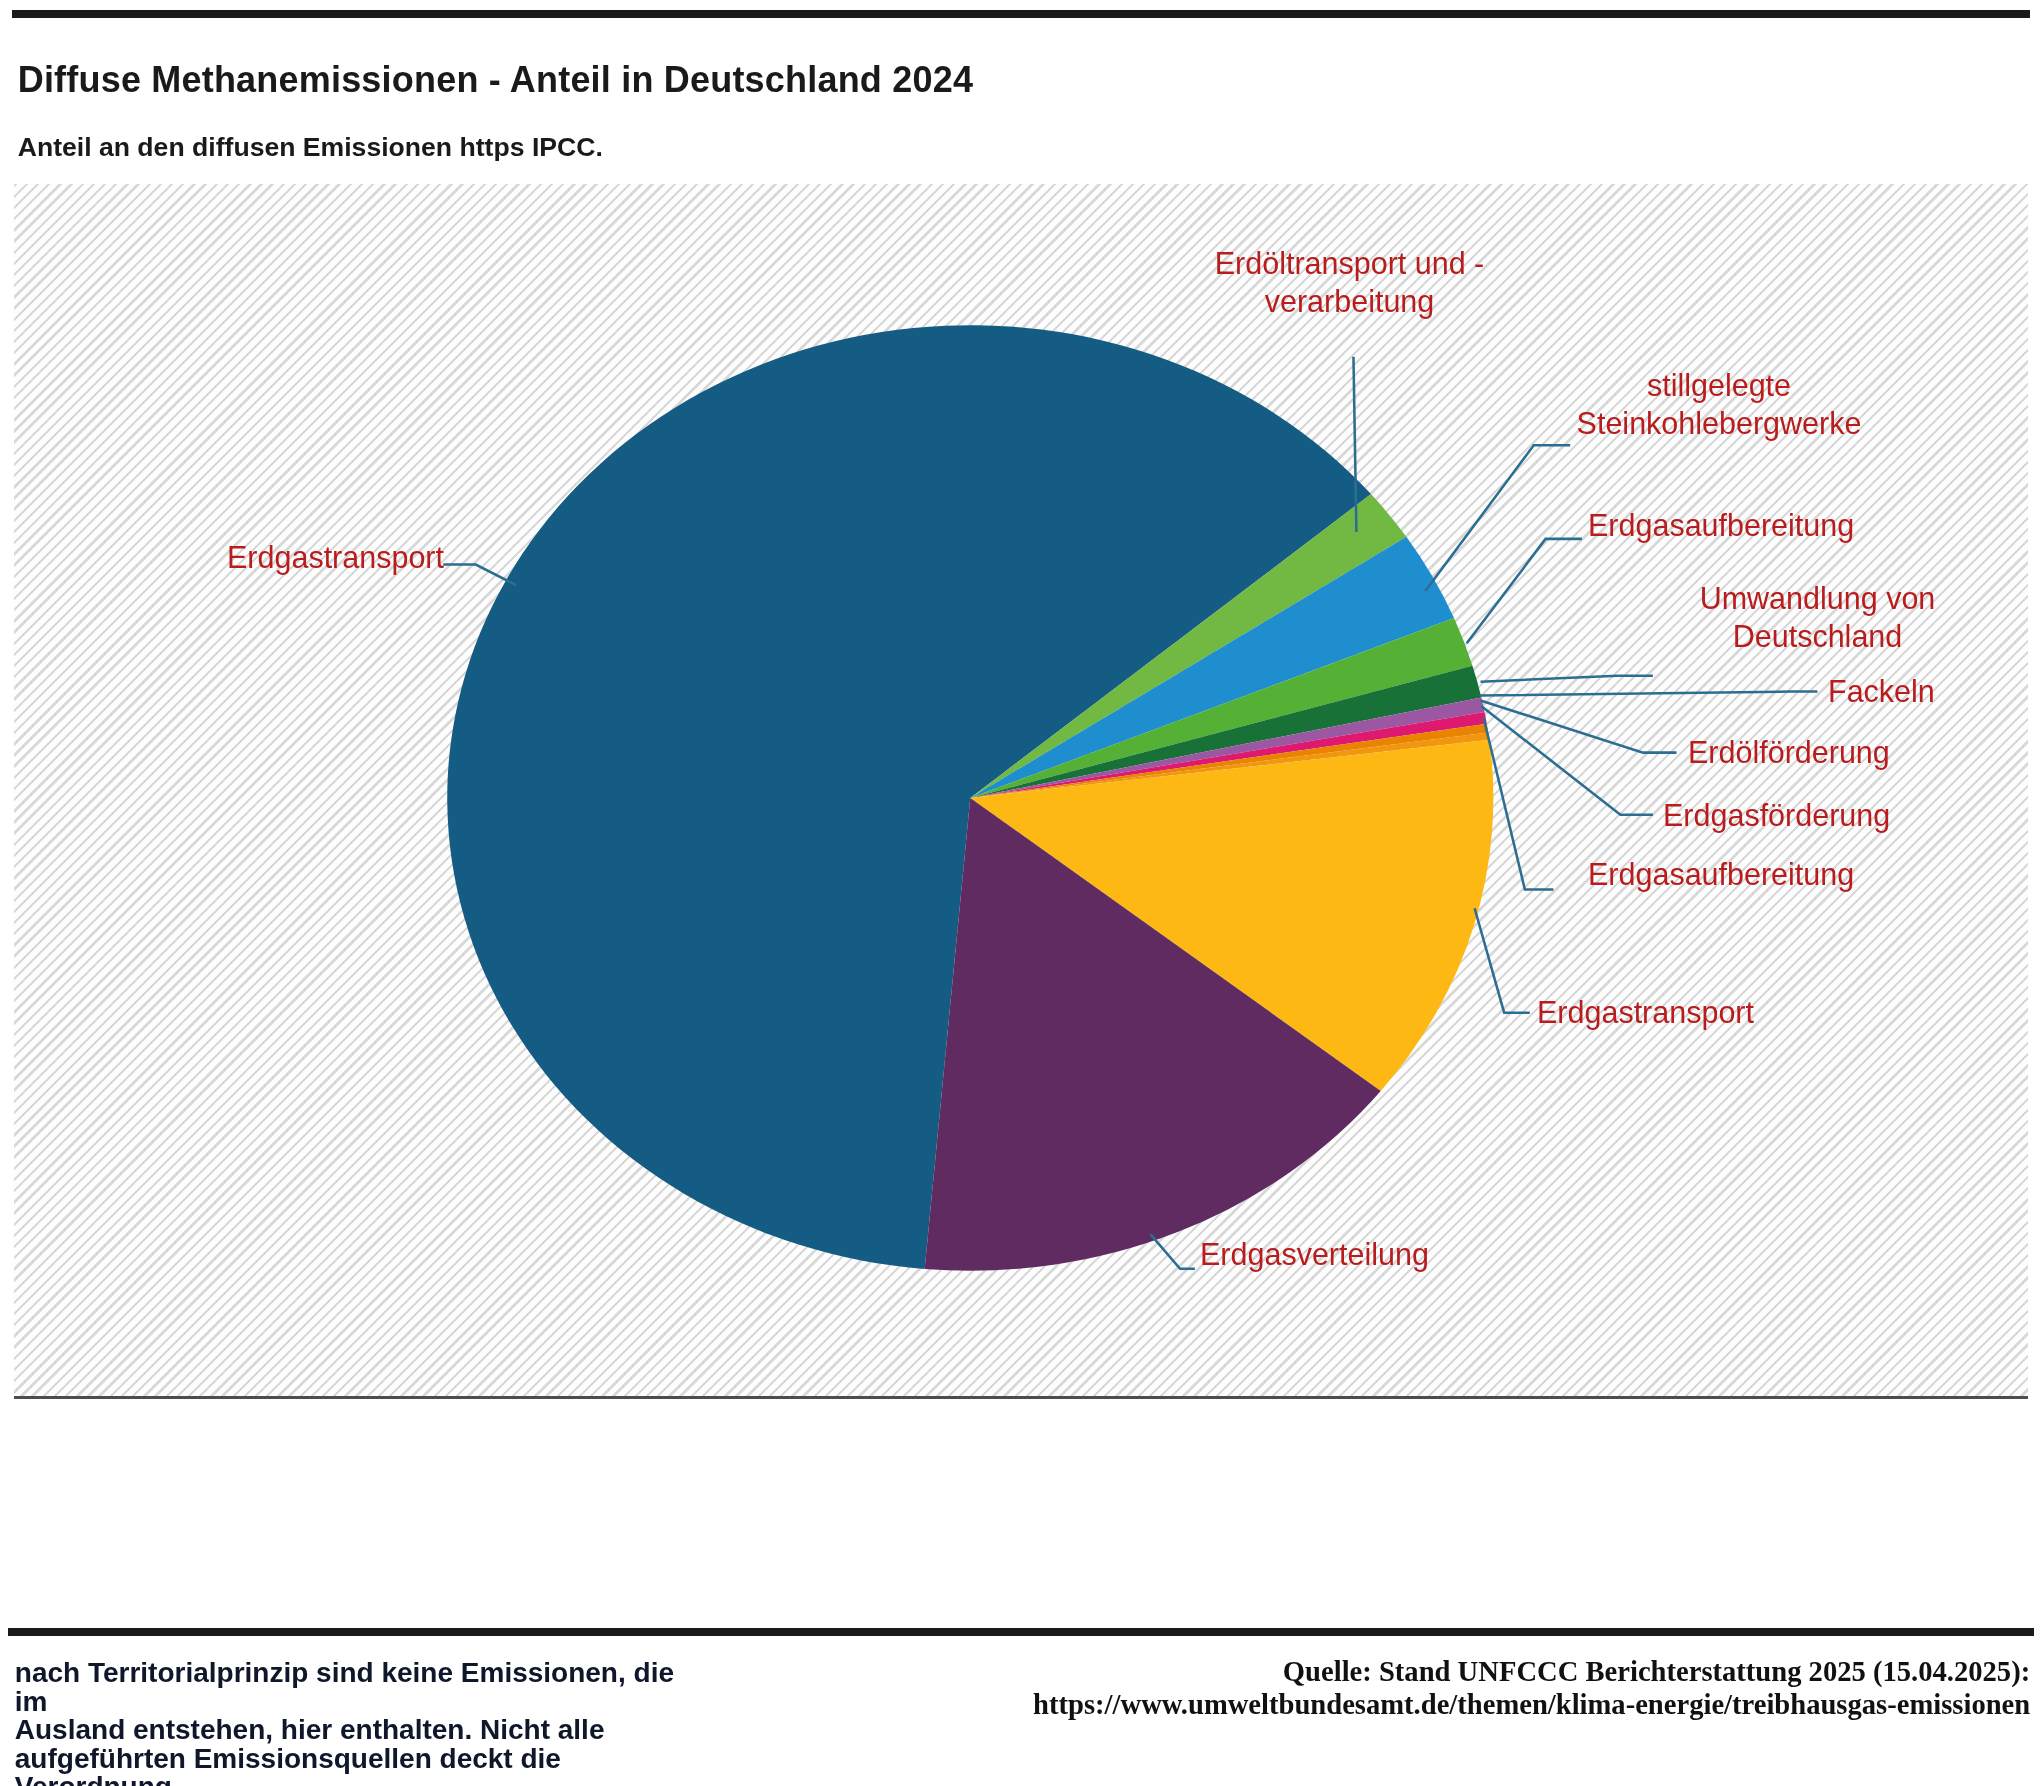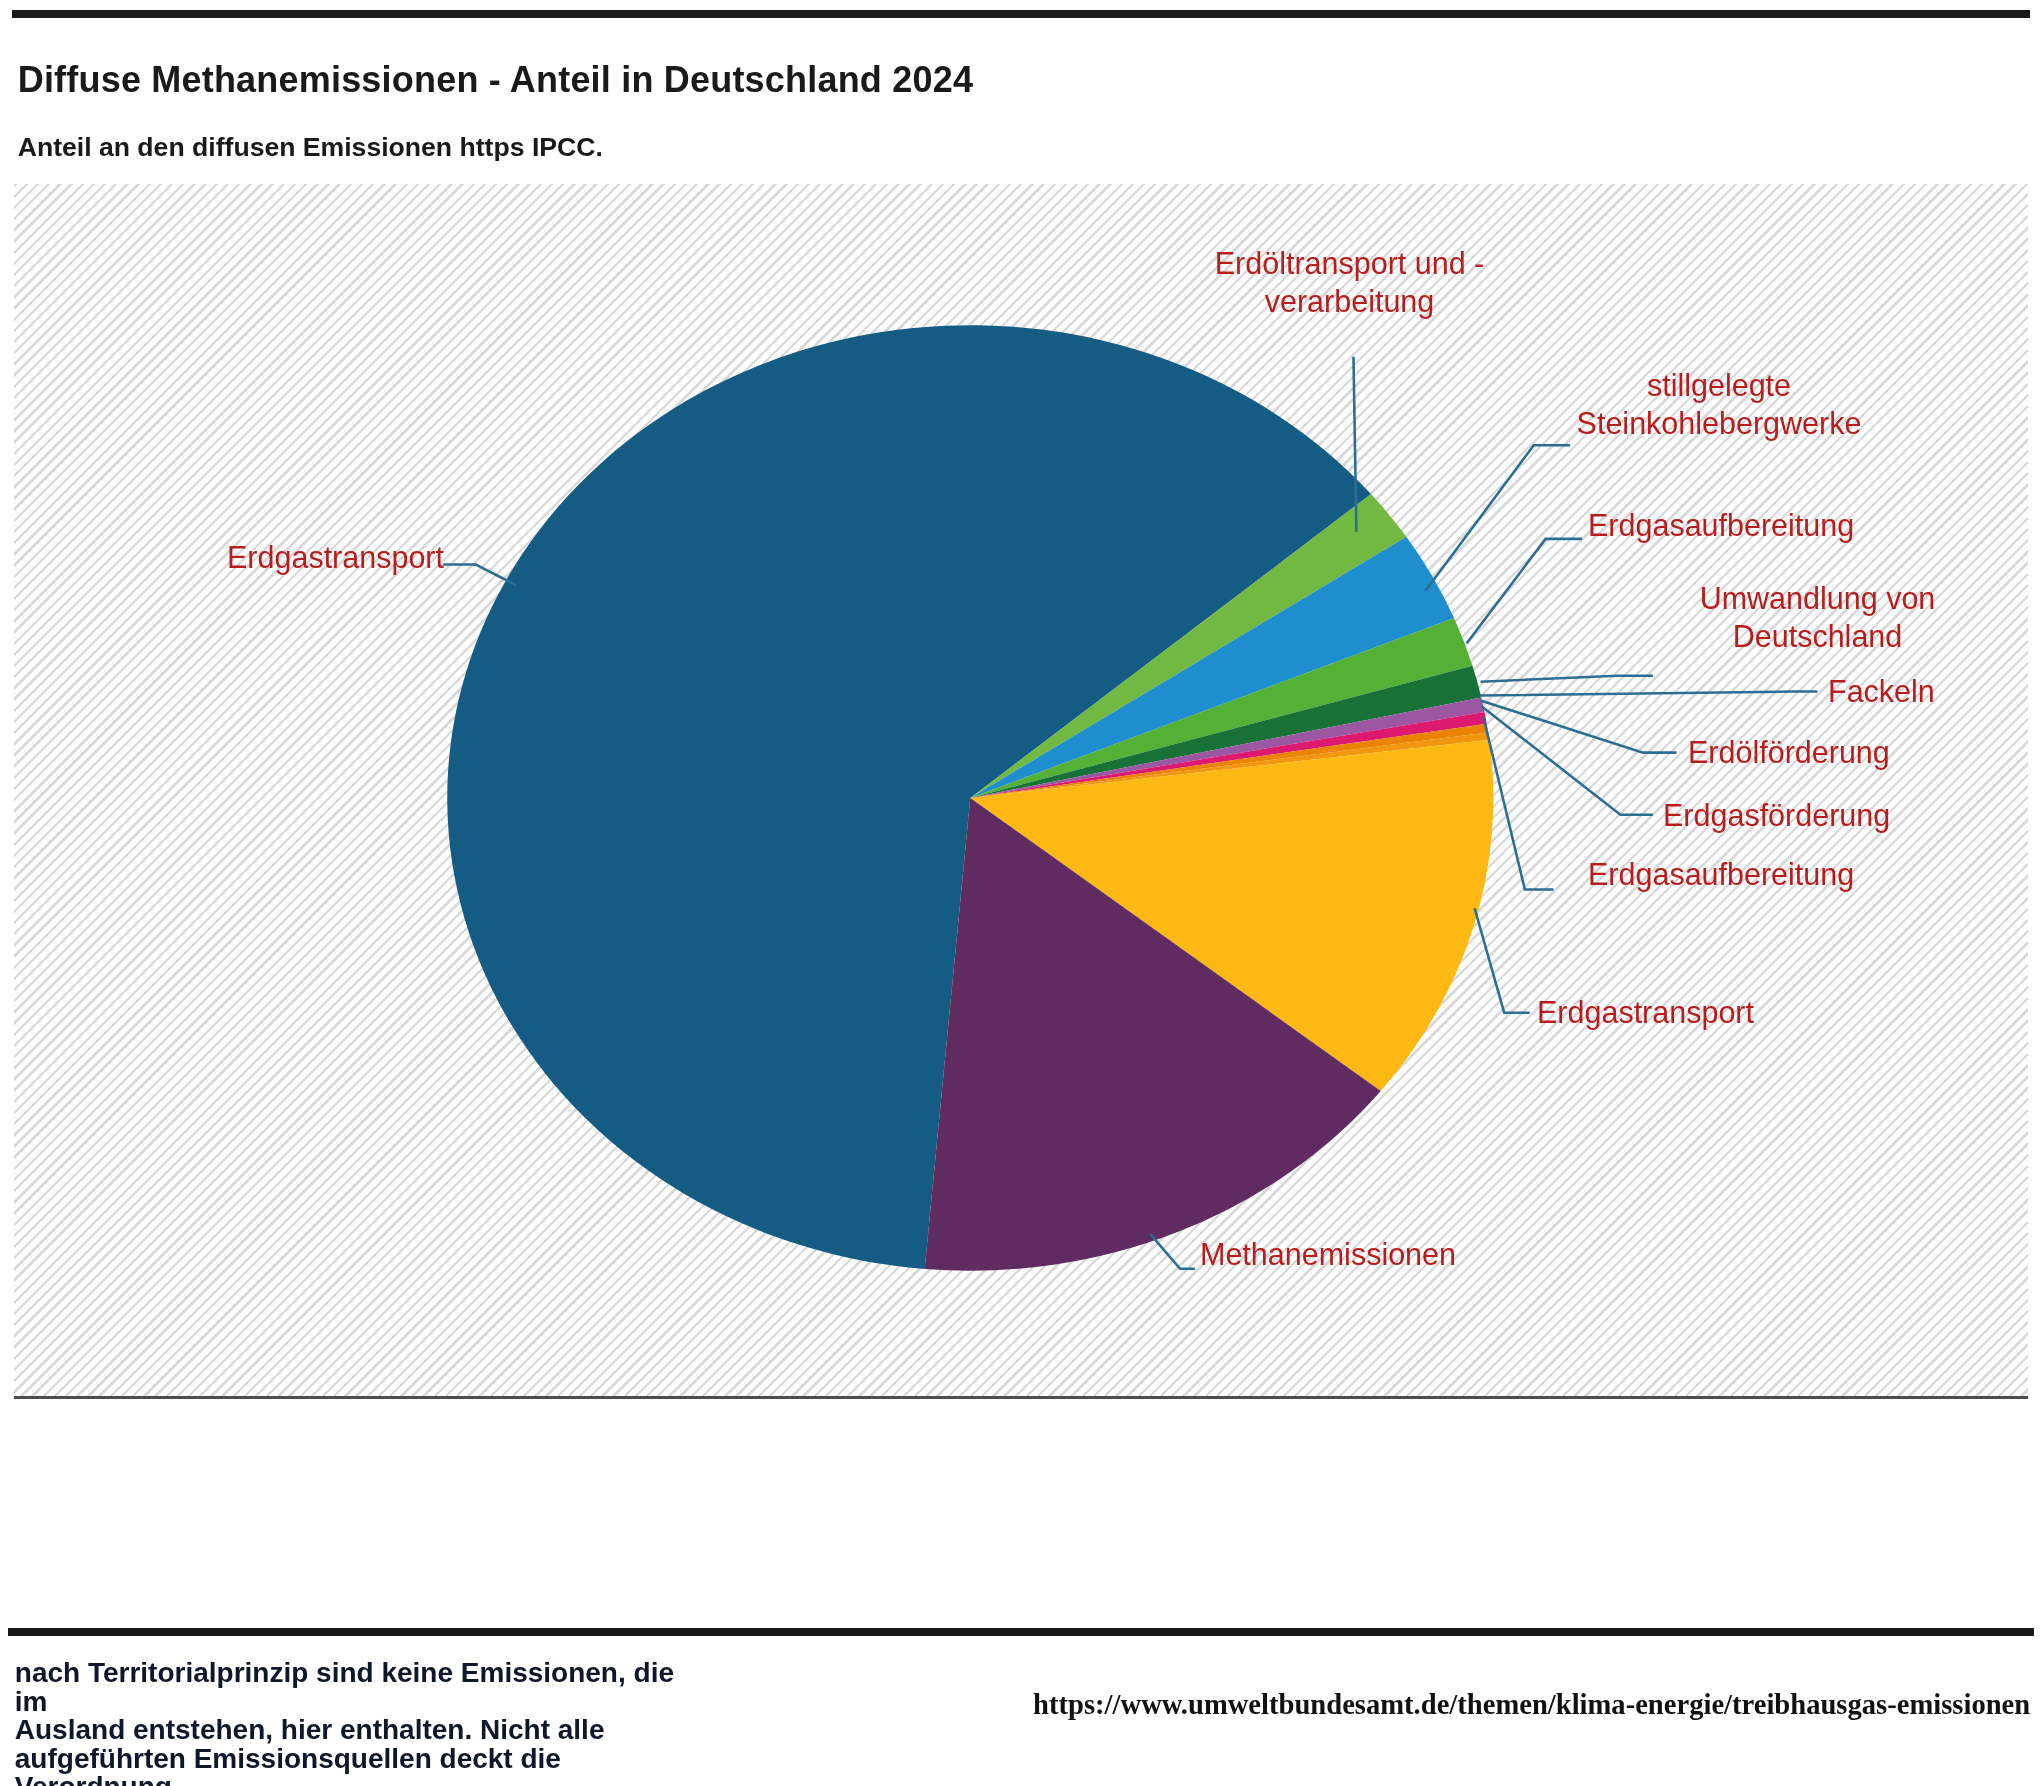--- a/index.html
+++ b/index.html
@@ -70,24 +70,24 @@
 <div class="lbl" style="left:1507px;top:366px;width:424px;text-align:center;">stillgelegte
 Steinkohlebergwerke</div>
 <div class="lbl" style="left:1588px;top:506px;width:414px;text-align:left;">Erdgasaufbereitung</div>
 <div class="lbl" style="left:1660px;top:579px;width:315px;text-align:center;">Umwandlung von
 Deutschland</div>
 <div class="lbl" style="left:1828px;top:672px;width:197px;text-align:left;">Fackeln</div>
 <div class="lbl" style="left:1688px;top:733px;width:325px;text-align:left;">Erdölförderung</div>
 <div class="lbl" style="left:1663px;top:796px;width:325px;text-align:left;">Erdgasförderung</div>
 <div class="lbl" style="left:1588px;top:855px;width:364px;text-align:left;">Erdgasaufbereitung</div>
 <div class="lbl" style="left:1537px;top:993px;width:325px;text-align:left;">Erdgastransport</div>
-<div class="lbl" style="left:1200px;top:1235px;width:325px;text-align:left;">Methanemissionen</div>
+<div class="lbl" style="left:1200px;top:1235px;width:325px;text-align:left;">Erdgasverteilung</div>
 
 <div class="bottom-rule"></div>
 <div class="footnote">nach Territorialprinzip sind keine Emissionen, die im
 Ausland entstehen, hier enthalten. Nicht alle
 aufgeführten Emissionsquellen deckt die Verordnung
 ab!</div>
 <div class="source">
-  <br>
+  <span>Quelle: Stand UNFCCC Berichterstattung 2025 (15.04.2025):</span><br>
   <span>https://www.umweltbundesamt.de/themen/klima-energie/treibhausgas-emissionen</span>
 </div>
 
 
 </body></html>

